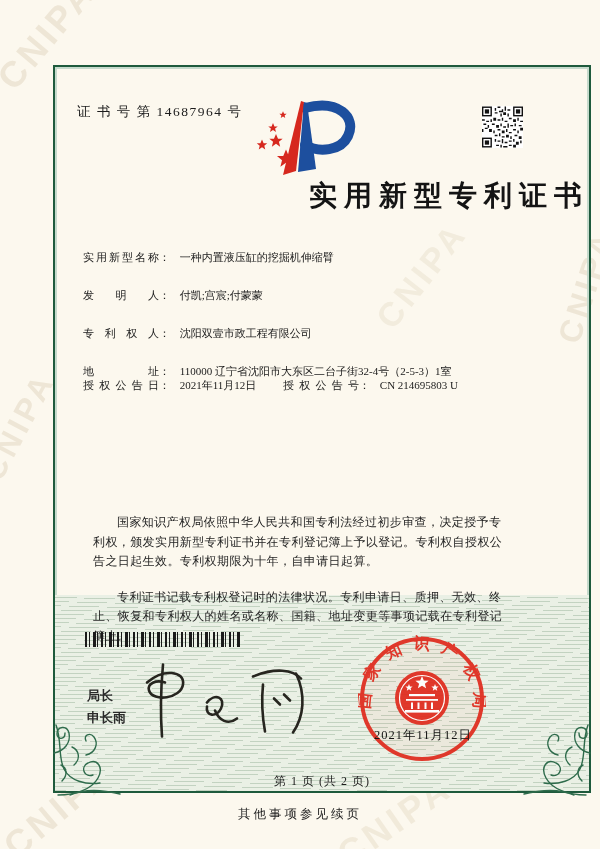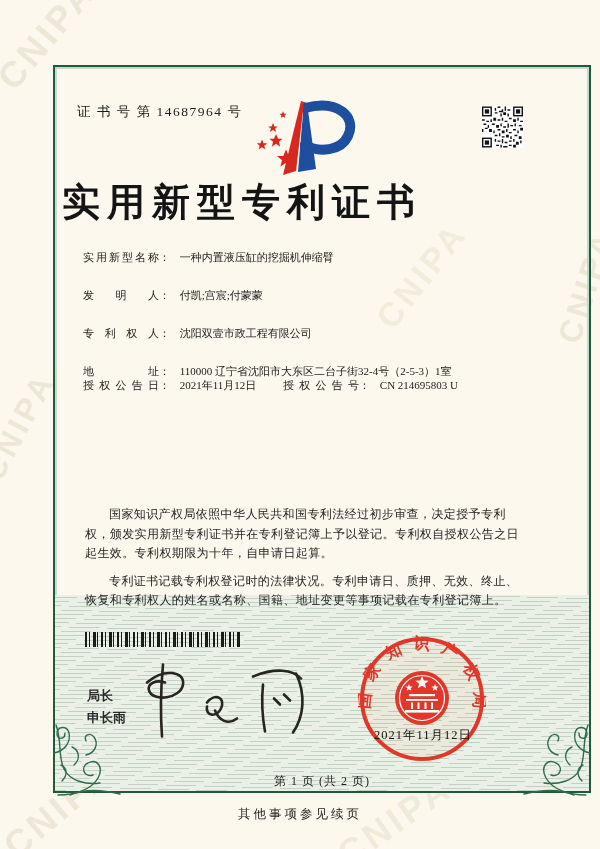--- a/index.html
+++ b/index.html
@@ -22,37 +22,37 @@
   }
   .green-zone{
     position:absolute;left:0;right:0;bottom:0;height:196px;
     background-color:#eaf0e5;
     background-image:repeating-linear-gradient(1.5deg,rgba(146,174,148,0.45) 0 0.8px,rgba(0,0,0,0) 0.8px 4.2px);
   }
   .cert-no{position:absolute;left:22px;top:36px;font-size:13.5px;letter-spacing:1.5px;}
   .logo{position:absolute;left:190px;top:30px;width:115px;height:80px;}
   .qr{position:absolute;left:427px;top:39px;width:41px;height:42px;background:#fff;}
   .title{
-    position:absolute;left:0;top:110px;width:100%;text-align:left;
-    font-size:38px;font-weight:bold;letter-spacing:7px;text-indent:7px;color:#141414;
+    position:absolute;left:0;top:110px;width:100%;text-align:right;
+    font-size:28px;font-weight:bold;letter-spacing:7px;text-indent:7px;color:#141414;
   }
   .fields{position:absolute;left:28px;top:181px;width:450px;font-size:11px;}
   .frow{margin-bottom:20px;line-height:18px;white-space:nowrap;}
   .frow .flabel{
     display:inline-block;width:76px;text-align:justify;text-align-last:justify;
     vertical-align:top;font-weight:500;
   }
   .frow .fcolon{display:inline-block;vertical-align:top;}
   .frow .fvalue{display:inline-block;vertical-align:top;margin-left:7px;white-space:normal;}
   .frow.addr{margin-bottom:-4px;}
   .frow.addr .fvalue{max-width:345px;}
   .grant-pair{display:inline-block;}
   .grant-pair.second{margin-left:24px;}
   .paras{position:absolute;left:22px;top:430px;width:452px;font-size:12px;line-height:19.5px;color:#252525;}
-  .paras p{margin:8px;text-indent:2em;letter-spacing:0.4px;}
+  .paras p{margin:16px;text-indent:2em;letter-spacing:0.4px;}
   .barcode{
     position:absolute;left:30px;top:565px;width:155px;height:15px;
     background:repeating-linear-gradient(90deg,
       #1b1b1b 0 2px,rgba(0,0,0,0) 2px 4px,
       #1b1b1b 4px 5px,rgba(0,0,0,0) 5px 8px,
       #1b1b1b 8px 11px,rgba(0,0,0,0) 11px 12px,
       #1b1b1b 12px 13px,rgba(0,0,0,0) 13px 16px);
   }
   .director{
     position:absolute;left:32px;top:618px;

